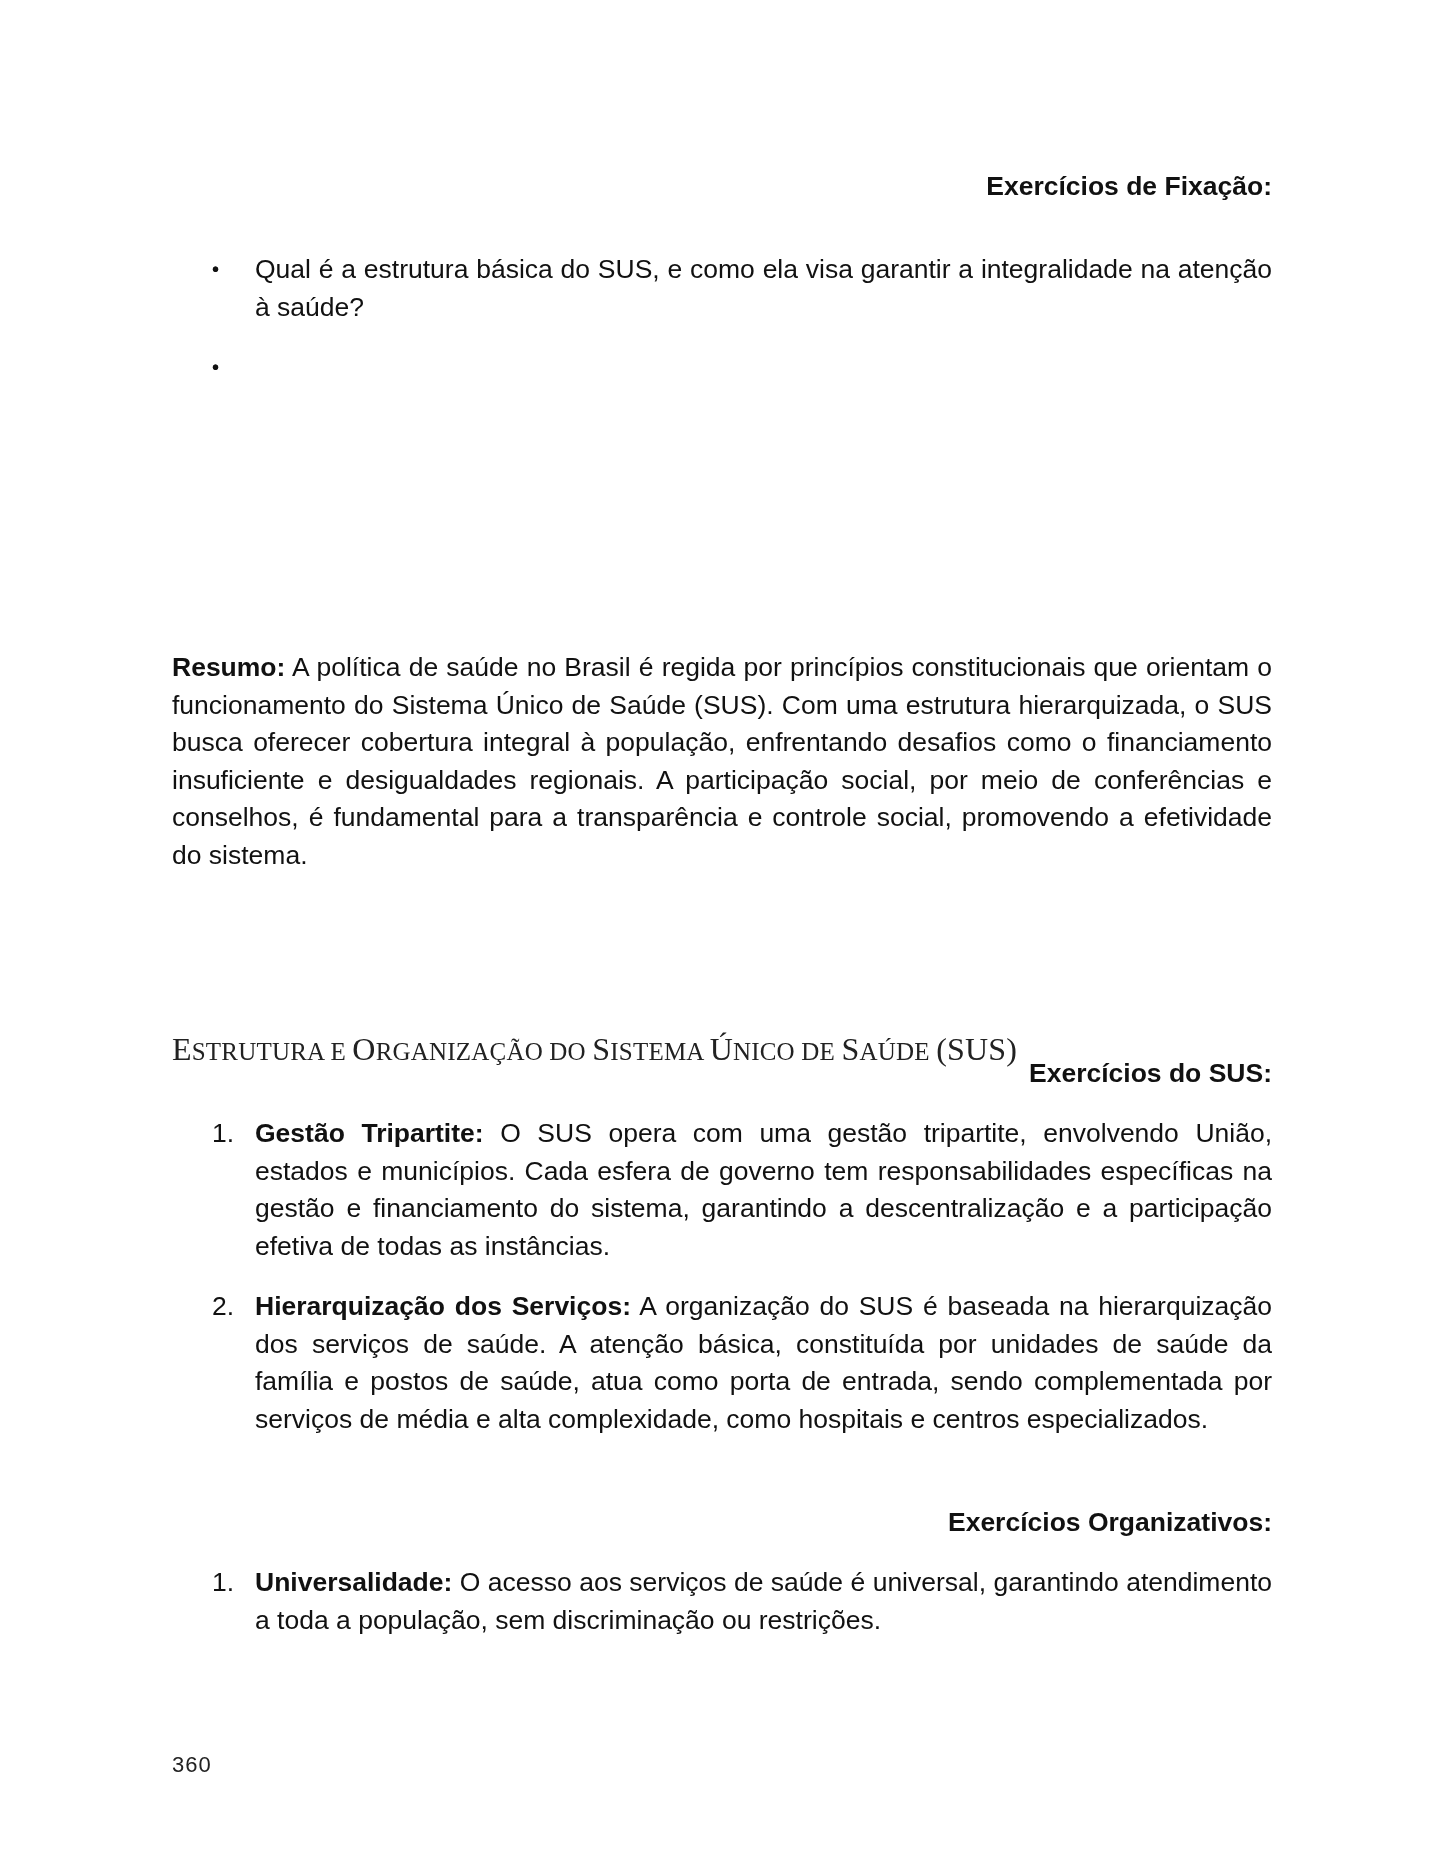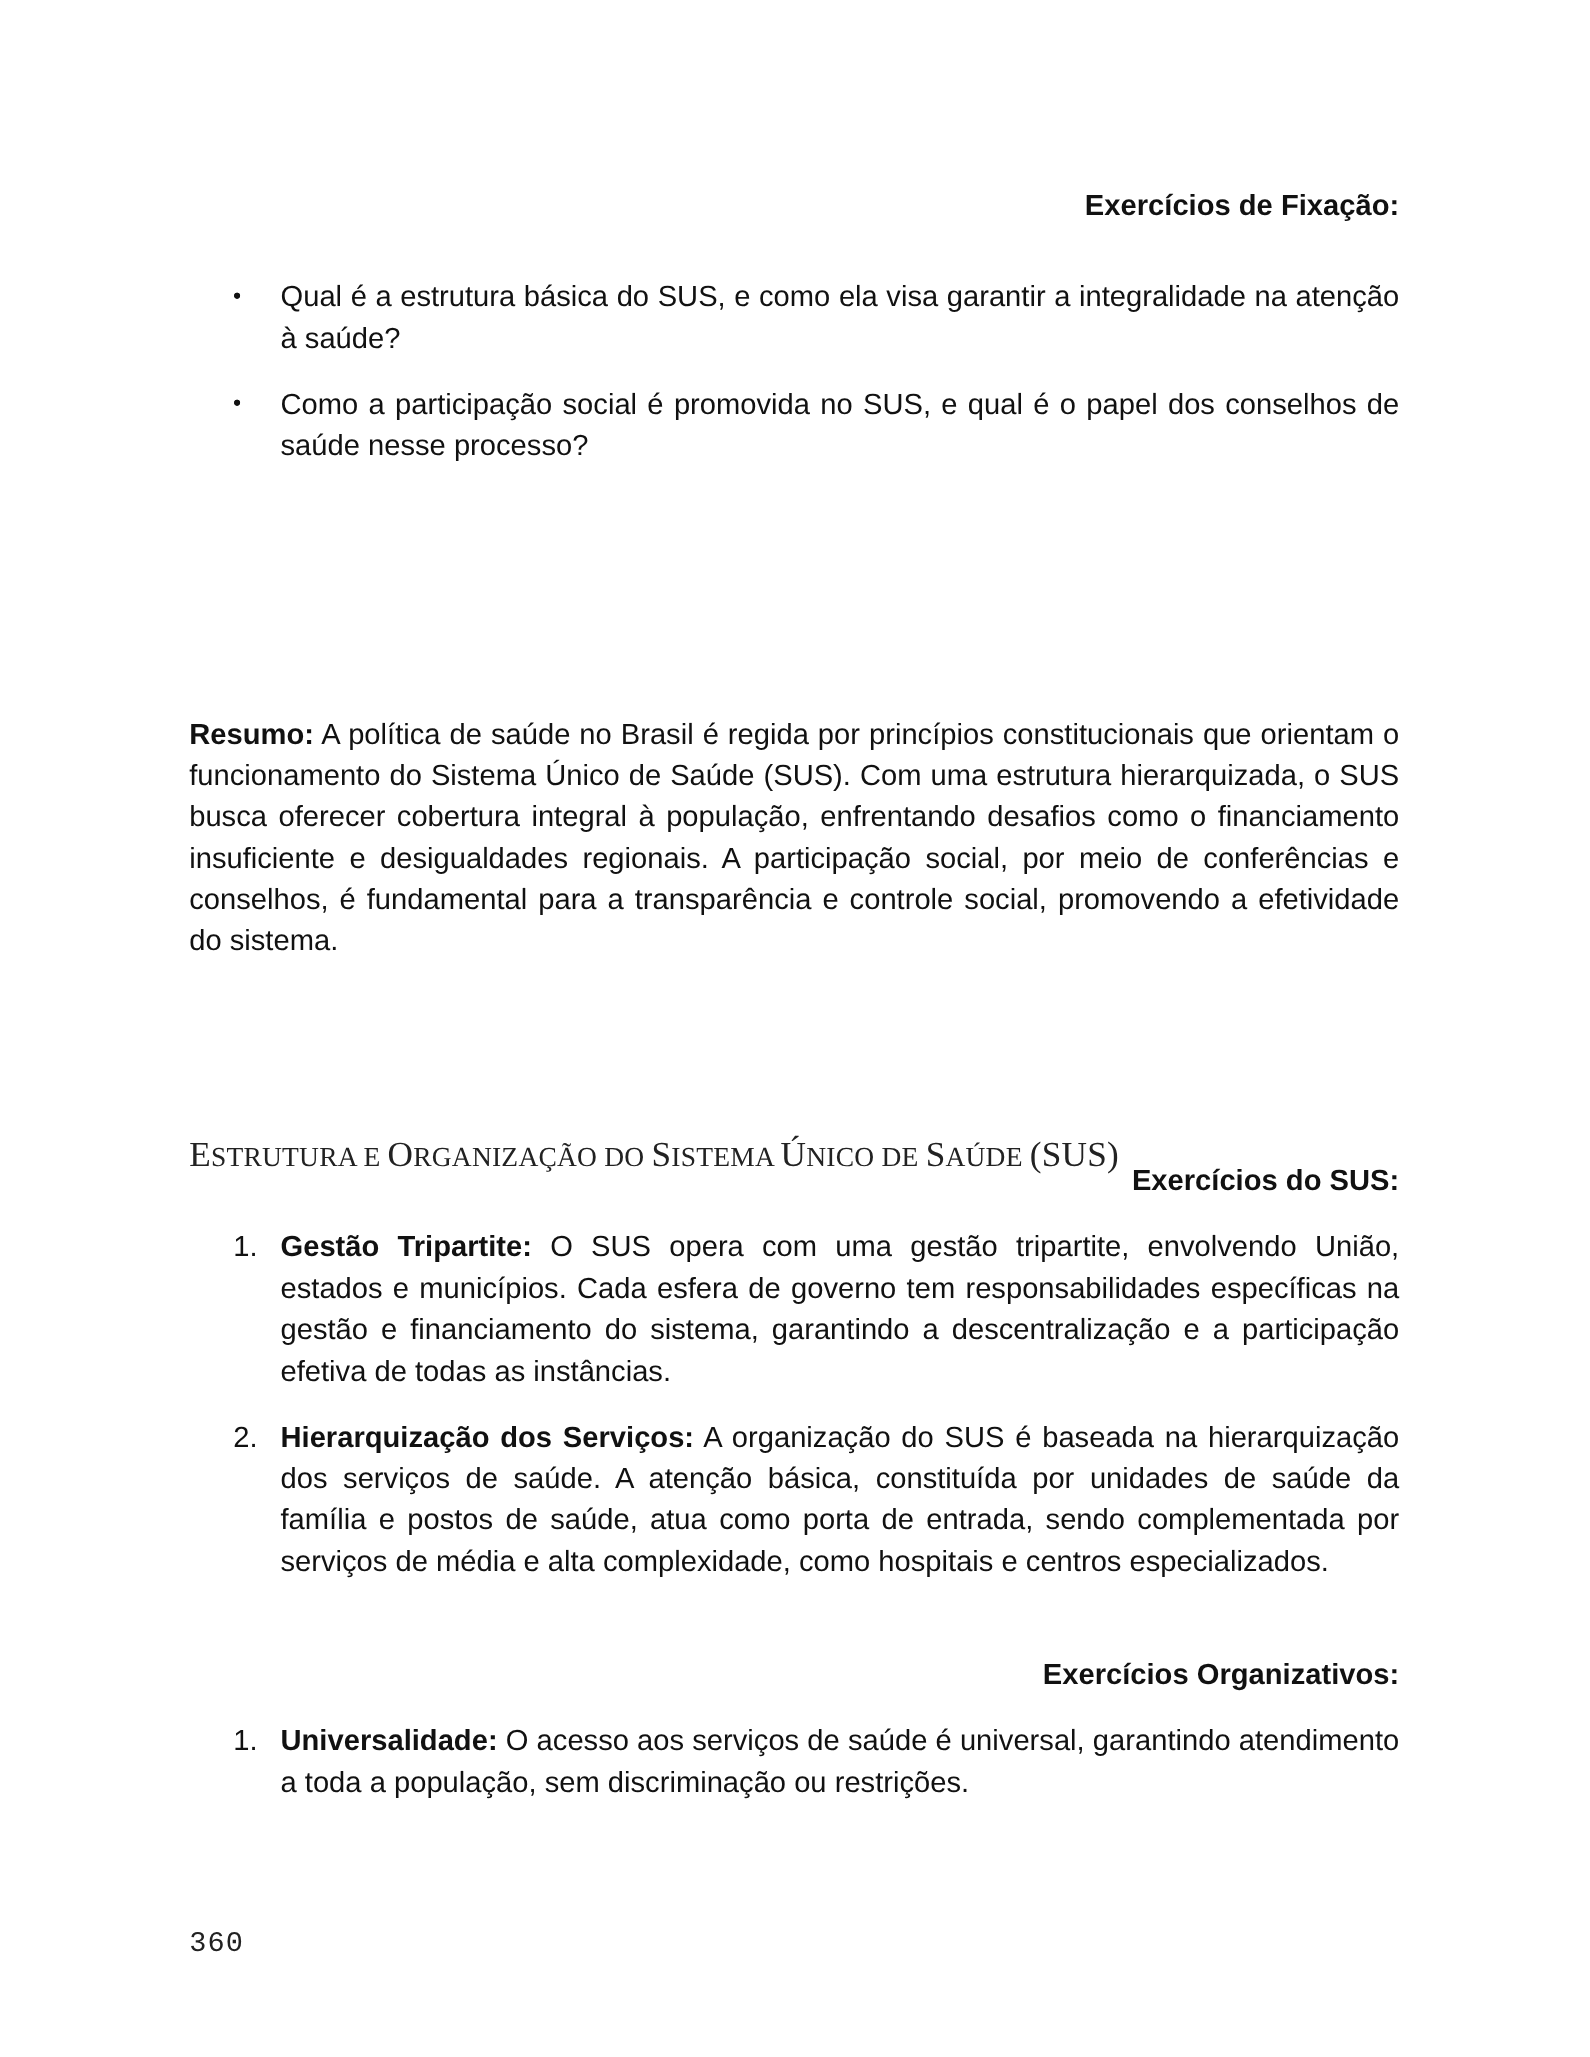--- a/index.html
+++ b/index.html
@@ -7,21 +7,21 @@
   .page { position: absolute; left: 172px; top: 0; width: 1100px; font-family: "Liberation Sans", sans-serif; font-size: 26.5px; line-height: 37.5px; }
   .h-bold { font-weight: bold; text-align: right; }
   .block { position: absolute; left: 0; width: 1100px; }
   .bullet-list, .num-list { list-style: none; margin: 0; padding: 0; }
   .bullet-item, .num-item { position: relative; padding-left: 83px; text-align: justify; margin-bottom: 23px; }
   .bullet-mark { position: absolute; left: 40px; top: 0; width: 20px; font-size: 20px; }
   .num-mark { position: absolute; left: 40px; top: 0; }
   .justify { text-align: justify; margin-top: 25px; }
   .section-title { position: absolute; left: 0; font-family: "Liberation Serif", serif; font-size: 32px; letter-spacing: 0.2px; color: #222; white-space: nowrap; }
   .sc { font-size: 25px; }
-  .page-number { position: absolute; left: 172px; top: 1752px; font-family: Liberation Mono, monospace; font-size: 26px; color: #222; letter-spacing: 1px; }
+  .page-number { position: absolute; left: 172px; top: 1752px; font-family: Liberation Sans, sans-serif; font-size: 22px; color: #222; letter-spacing: 1px; }
 </style>
 </head>
 <body>
 
 <div class="page">
 
   <div class="block h-bold" style="top:168px;">Exercícios de Fixação:</div>
 
   <div class="block" style="top:228px;">
     <ul class="bullet-list">
@@ -30,21 +30,20 @@
       </li>
       <li class="bullet-item">
         <span class="bullet-mark">•</span>
         <span>Qual é a estrutura básica do SUS, e como ela visa garantir a integralidade na atenção à saúde?</span>
       </li>
       <li class="bullet-item">
         <span class="bullet-mark">•</span>
       </li>
       <li class="bullet-item">
         <span class="bullet-mark">•</span>
-        <span>Como a participação social é promovida no SUS, e qual é o papel dos conselhos de saúde nesse processo?</span>
       </li>
     </ul>
   </div>
 
   <div class="block justify" style="top:624px;">
     <span class="h-bold">Resumo:</span><span> A política de saúde no Brasil é regida por princípios constitucionais que orientam o funcionamento do Sistema Único de Saúde (SUS). Com uma estrutura hierarquizada, o SUS busca oferecer cobertura integral à população, enfrentando desafios como o financiamento insuficiente e desigualdades regionais. A participação social, por meio de conferências e conselhos, é fundamental para a transparência e controle social, promovendo a efetividade do sistema.</span>
   </div>
 
   <div class="section-title" style="top:1004px;margin-top:27px;">
     <span>E</span><span class="sc">STRUTURA E </span><span>O</span><span class="sc">RGANIZAÇÃO DO </span><span>S</span><span class="sc">ISTEMA </span><span>Ú</span><span class="sc">NICO DE </span><span>S</span><span class="sc">AÚDE </span><span>(SUS)</span>

